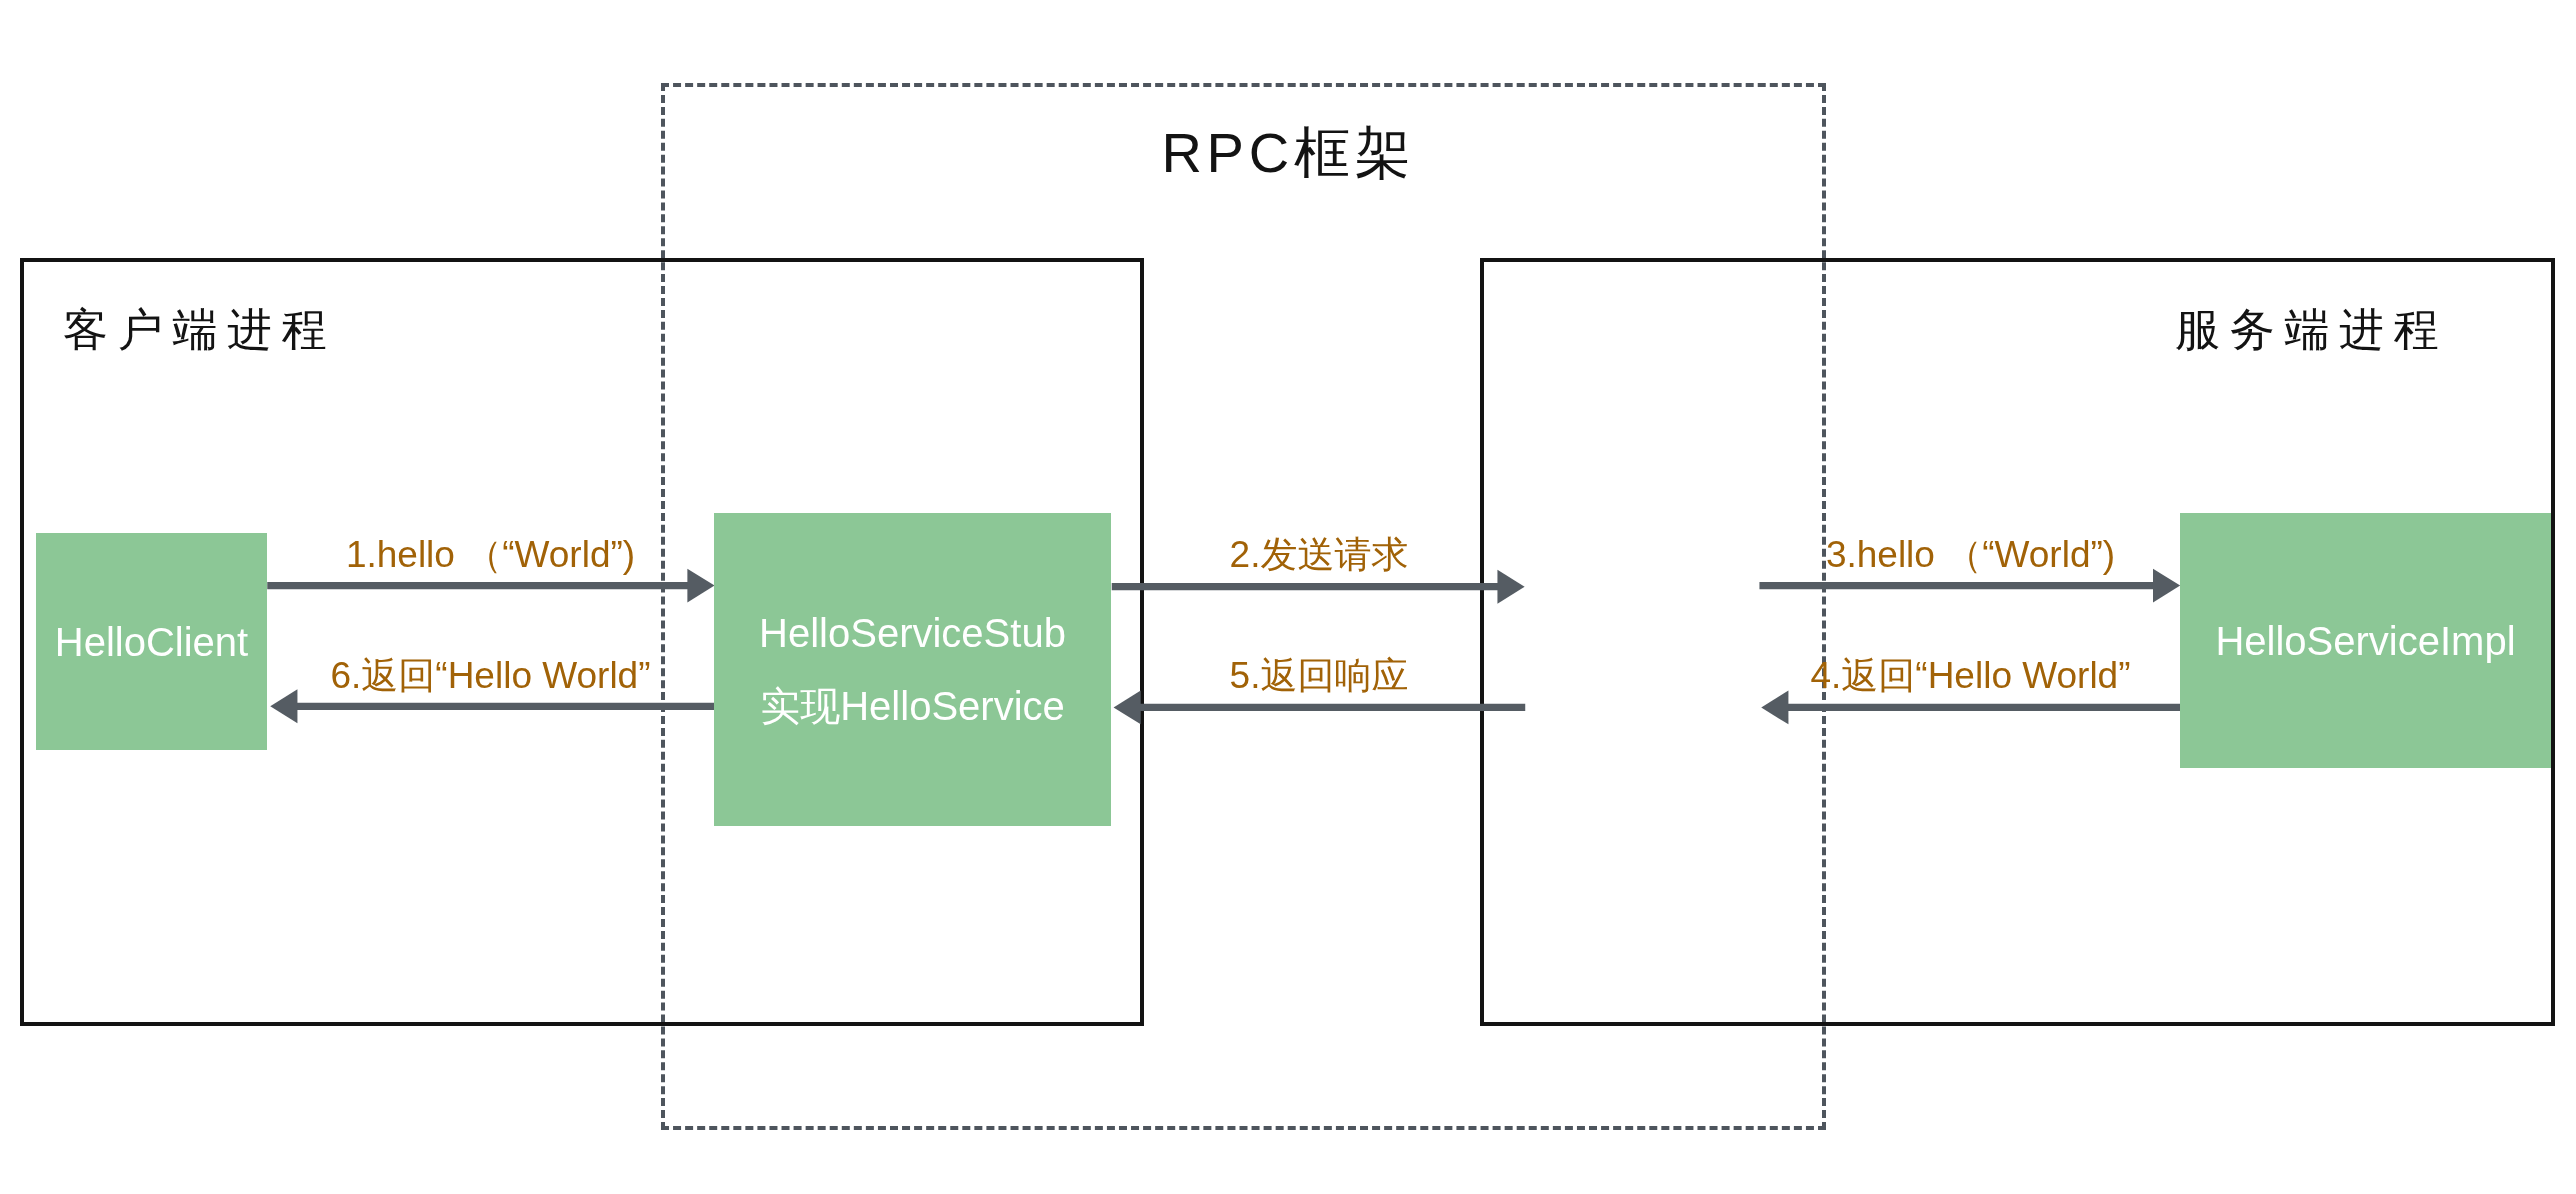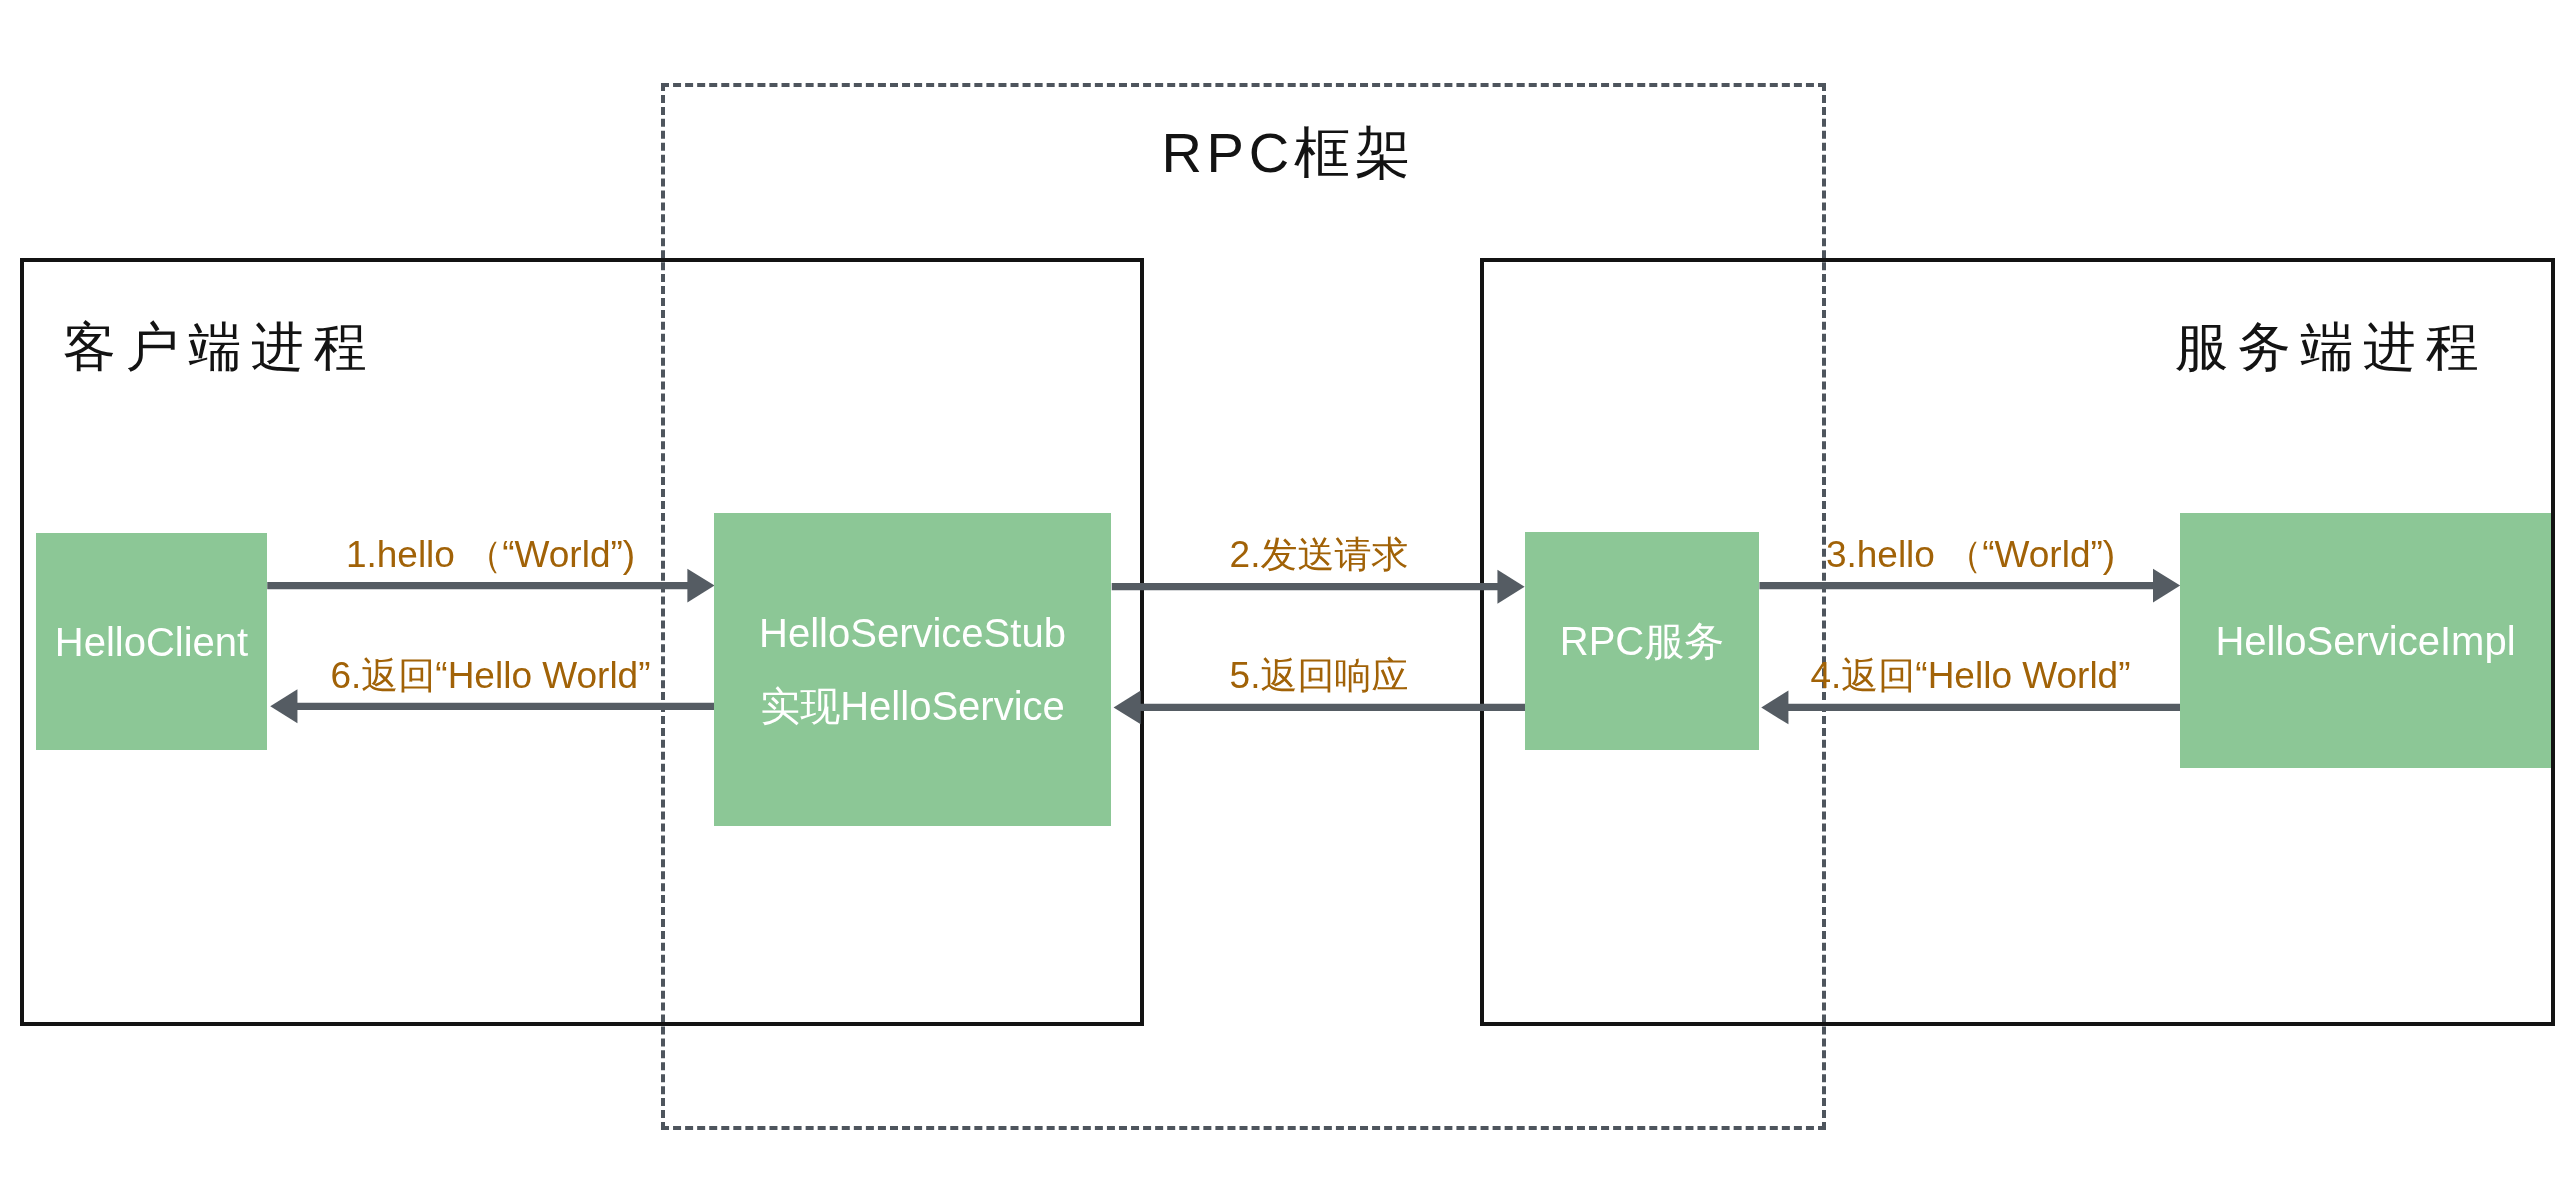--- a/index.html
+++ b/index.html
@@ -38,26 +38,25 @@
   
   .process-box {
     border: 4.8px solid #131313;
     box-sizing: border-box;
     background: transparent;
   }
   .client-box { left: 20px; top: 258px; width: 1124px; height: 768px; }
   .server-box { left: 1480px; top: 258px; width: 1075px; height: 768px; }
 
   .process-label {
-    font-size: 53px;
+    font-size: 45px;
     font-weight: 500;
     color: #131313;
     letter-spacing: 9.7px;
     white-space: nowrap;
-    margin-top: 12px;
   }
   .client-label { left: 63px; top: 300px; }
   .server-label { left: 2175px; top: 300px; width: 362px; text-align: left; }
 
   
   .node {
     background: #8cc796;
     color: #ffffff;
     display: flex;
     flex-direction: column;
@@ -140,23 +139,20 @@
 
   <div class="abs node node-hello-client">
     <span class="line">HelloClient</span>
   </div>
 
   <div class="abs node node-stub">
     <span class="line">HelloServiceStub</span>
     <span class="line">实现HelloService</span>
   </div>
 
-  <div class="abs node node-rpc-service">
-    <span class="line">RPC服务</span>
-  </div>
 
   <div class="abs node node-impl">
     <span class="line">HelloServiceImpl</span>
   </div>
 
   <div class="abs arrow-label lbl-1">1.hello （“World”)</div>
   <div class="abs arrow-label lbl-2">2.发送请求</div>
   <div class="abs arrow-label lbl-3">3.hello （“World”)</div>
   <div class="abs arrow-label lbl-4">4.返回“Hello World”</div>
   <div class="abs arrow-label lbl-5">5.返回响应</div>

